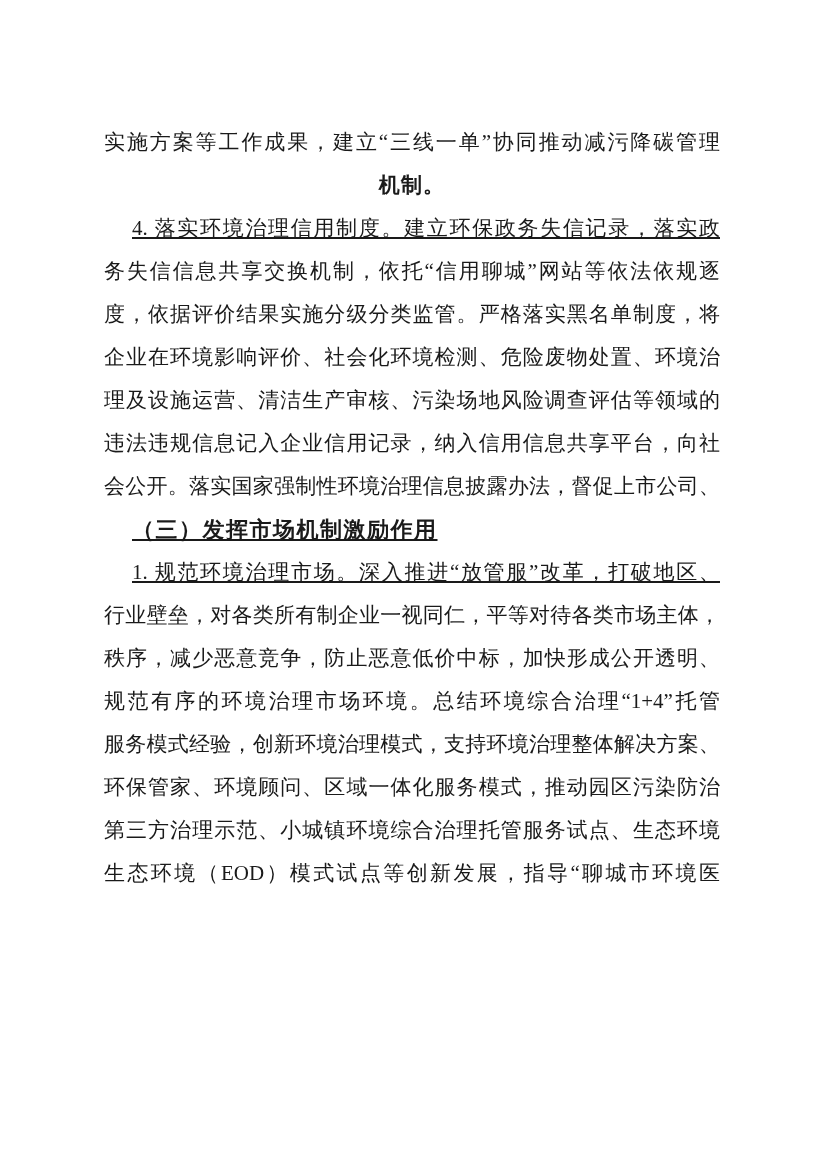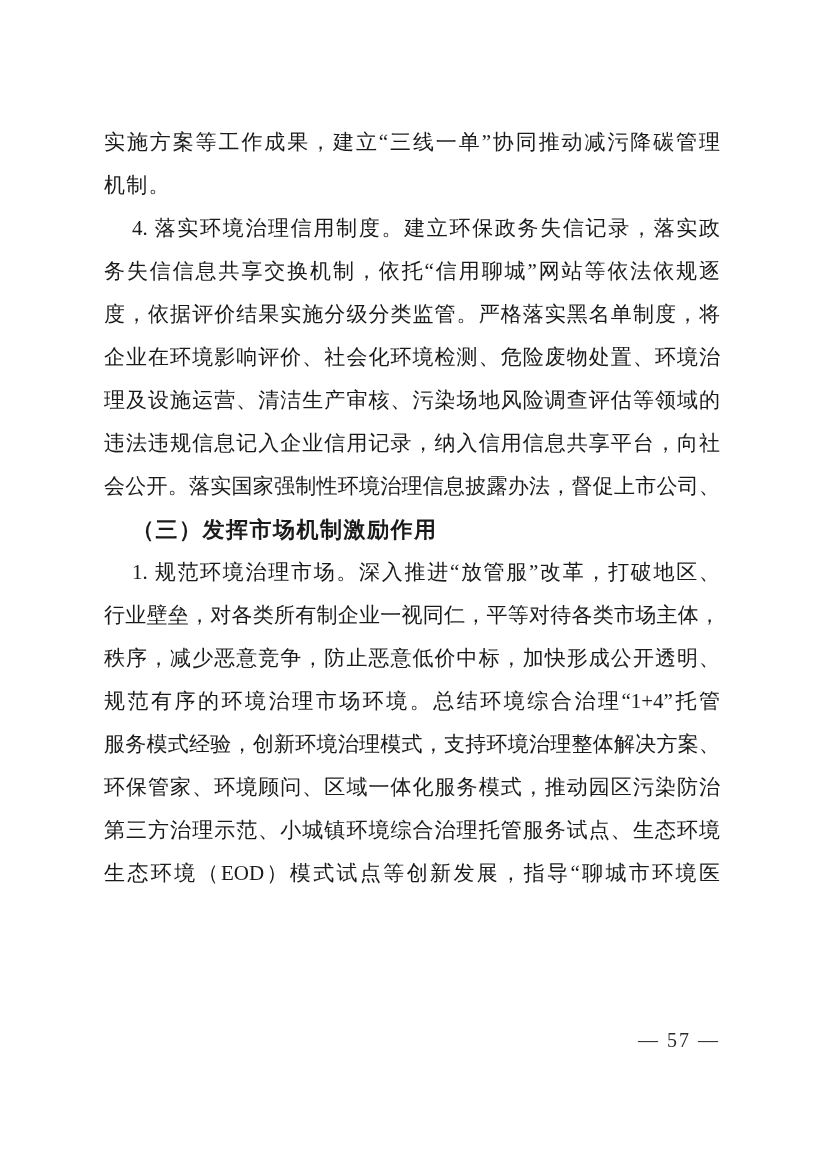--- a/index.html
+++ b/index.html
@@ -30,25 +30,27 @@
     white-space: normal;
     overflow: visible;
   }
   
   .fill {
     text-align: justify;
     text-align-last: justify;
   }
   
   .end {
-    text-align: left;
+    text-align: center;
     letter-spacing: 1.2px;
+    font-weight: bold;
   }
   .indent {
     text-indent: 28px;
+    text-decoration: underline;
   }
   .heading {
     font-weight: 700;
     font-size: 22px;
     letter-spacing: 1.5px;
     text-align: left;
   }
   .page-number {
     position: absolute;
     left: 104px;
@@ -79,14 +81,13 @@
     <div class="line heading indent">（三）发挥市场机制激励作用</div>
     <div class="line fill indent">1. 规范环境治理市场。深入推进“放管服”改革，打破地区、</div>
     <div class="line fill">行业壁垒，对各类所有制企业一视同仁，平等对待各类市场主体，</div>
     <div class="line fill">秩序，减少恶意竞争，防止恶意低价中标，加快形成公开透明、</div>
     <div class="line fill">规范有序的环境治理市场环境。总结环境综合治理“1+4”托管</div>
     <div class="line fill">服务模式经验，创新环境治理模式，支持环境治理整体解决方案、</div>
     <div class="line fill">环保管家、环境顾问、区域一体化服务模式，推动园区污染防治</div>
     <div class="line fill">第三方治理示范、小城镇环境综合治理托管服务试点、生态环境</div>
     <div class="line fill">生态环境（EOD）模式试点等创新发展，指导“聊城市环境医</div>
   </div>
-  <div class="page-number">— 57 —</div>
 </div>
 
 </body></html>

